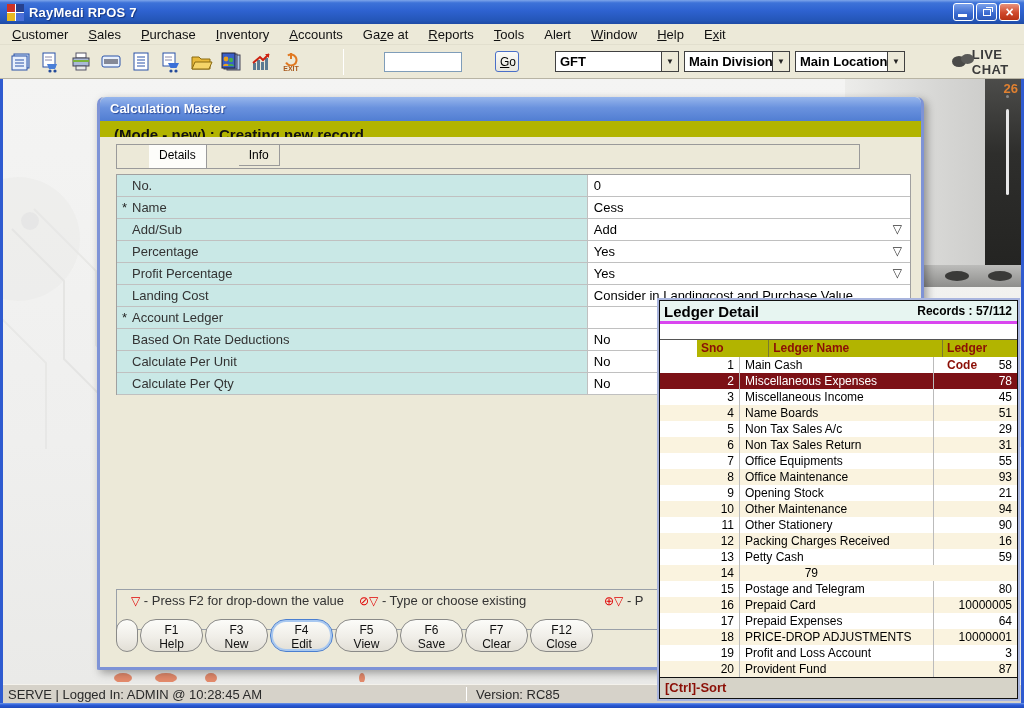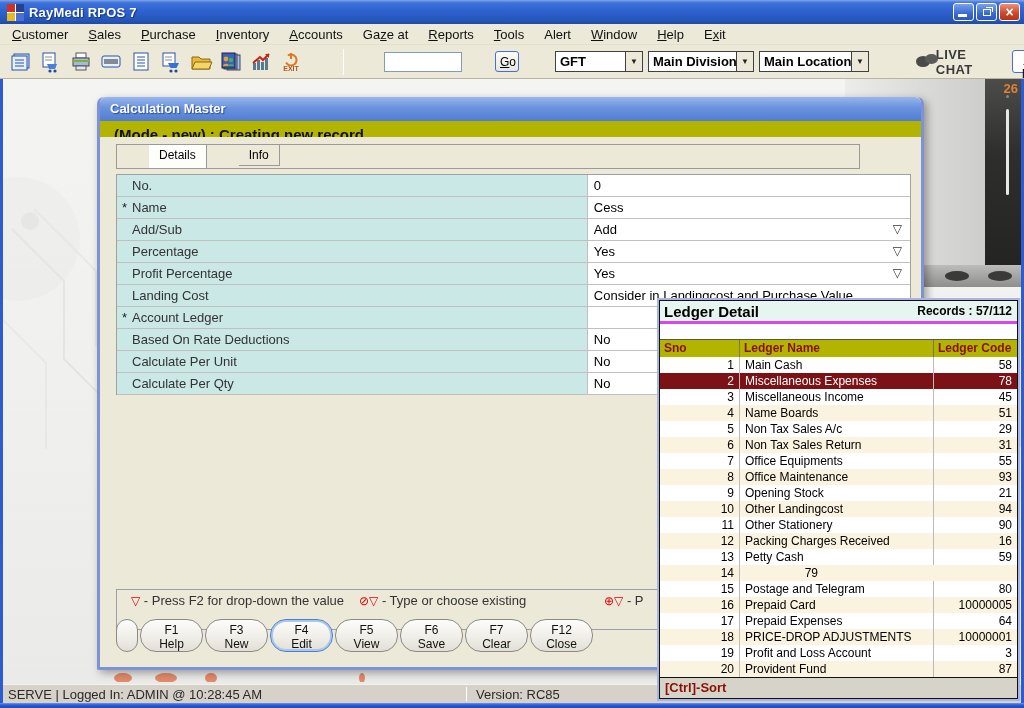--- a/index.html
+++ b/index.html
@@ -120,21 +120,21 @@
   .fbtn.focused { border:1px solid #4a7fd0; box-shadow:inset 0 0 0 2px #a8c8f0; }
 
   
   .popup { position:absolute; left:657px; top:298px; width:363px; height:403px; z-index:50;
     border:2px solid #a9b5de; background:#fff; }
   .popinner { width:100%; height:100%; border:1px solid #111; }
   .poptitle { height:23px; background:#e7f5f1; display:flex; align-items:center; border-bottom:3px solid #d946ef; }
   .poptitle .t { font-size:15px; font-weight:bold; padding-left:4px; flex:1; }
   .poptitle .r { font-size:12px; font-weight:bold; padding-right:5px; }
   .popfilter { height:16px; background:#fff; border-bottom:1px solid #555; }
-  .pophdr { height:17px; background:#b2b400; display:flex; font-size:12px; font-weight:bold; color:#8b0f06; }
+  .pophdr { height:17px; background:#b2b400; display:flex; font-size:12px; font-weight:bold; color:#8b0f06;margin-left:37px; }
   .pophdr div { line-height:17px; padding:0 4px; border-right:1px solid #7a7a30; }
   .pophdr .c1 { width:80px; } .pophdr .c2 { width:194px; } .pophdr .c3 { width:82px; border-right:none; }
   .lrow { height:16px; display:flex; font-size:12px; color:#000; background:#fff; }
   .lrow.alt { background:#faf3df; }
   .lrow.sel { background:#7c1116; color:#fff; }
   .lrow div { line-height:16px; overflow:hidden; white-space:nowrap; }
   .lrow .c1 { width:80px; text-align:right; padding-right:5px; border-right:1px solid #bbb; }
   .lrow .c2 { width:194px; padding-left:5px; border-right:1px solid #bbb; }
   .lrow .c3 { width:82px; text-align:right; padding-right:4px; }
   .popfooter { height:21px; background:#d6d3c8; border-top:1px solid #111; font-size:13px; font-weight:bold;
@@ -276,21 +276,21 @@
           <circle cx="9" cy="8" r="5.5" stroke="#e07820" stroke-width="2" fill="none" stroke-dasharray="26 8" transform="rotate(-125 9 8)"></circle>
           <line x1="9" y1="1" x2="9" y2="7" stroke="#e07820" stroke-width="2"></line>
         </svg>
         <span class="exitlabel">EXIT</span>
       </span>
     </span>
   <span class="tbsep"></span>
   <input class="tbinput" value="" style="">
   <button class="gobtn"><u>G</u>o</button>
   <span id="combos" style="display:flex">
-      <span class="combo" style="width: 88px;">
+      <span class="combo" style="width: 124px;">
         <span class="val">GFT</span>
         <span class="arr">▼</span>
       </span>
       <span class="combo" style="width: 106px;">
         <span class="val">Main Division</span>
         <span class="arr">▼</span>
       </span>
       <span class="combo" style="width: 110px;">
         <span class="val">Main Location</span>
         <span class="arr">▼</span>
@@ -458,21 +458,21 @@
           <div class="c2">Office Maintenance</div>
           <div class="c3">93</div>
         </div>
         <div class="lrow">
           <div class="c1">9</div>
           <div class="c2">Opening Stock</div>
           <div class="c3">21</div>
         </div>
         <div class="lrow alt">
           <div class="c1">10</div>
-          <div class="c2">Other Landingcost</div>
+          <div class="c2">Other Maintenance</div>
           <div class="c3">94</div>
         </div>
         <div class="lrow">
           <div class="c1">11</div>
           <div class="c2">Other Stationery</div>
           <div class="c3">90</div>
         </div>
         <div class="lrow alt">
           <div class="c1">12</div>
           <div class="c2">Packing Charges Received</div>

